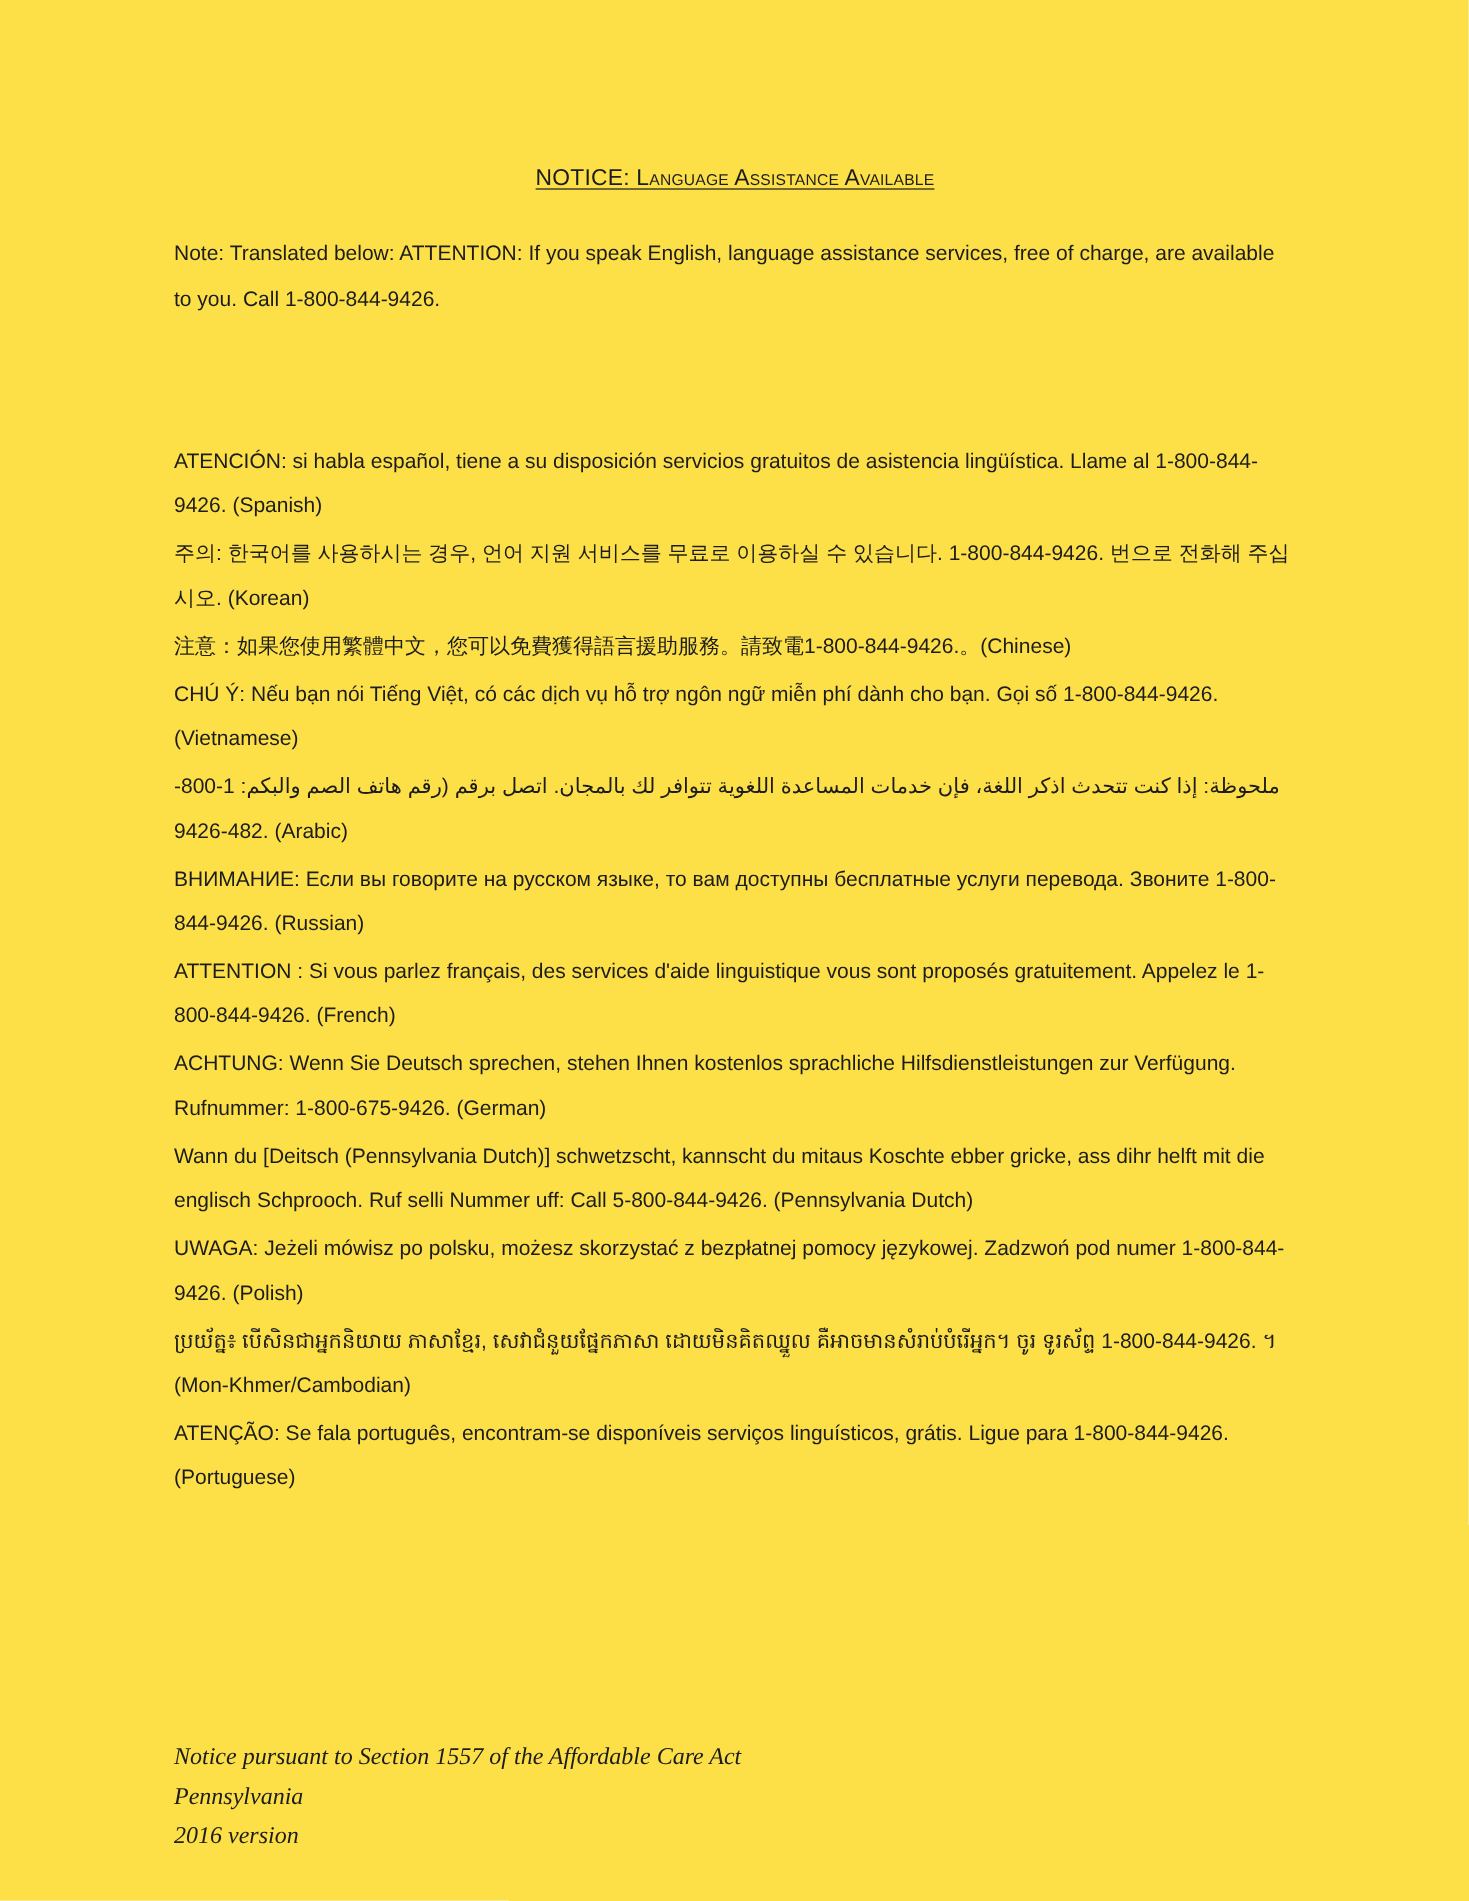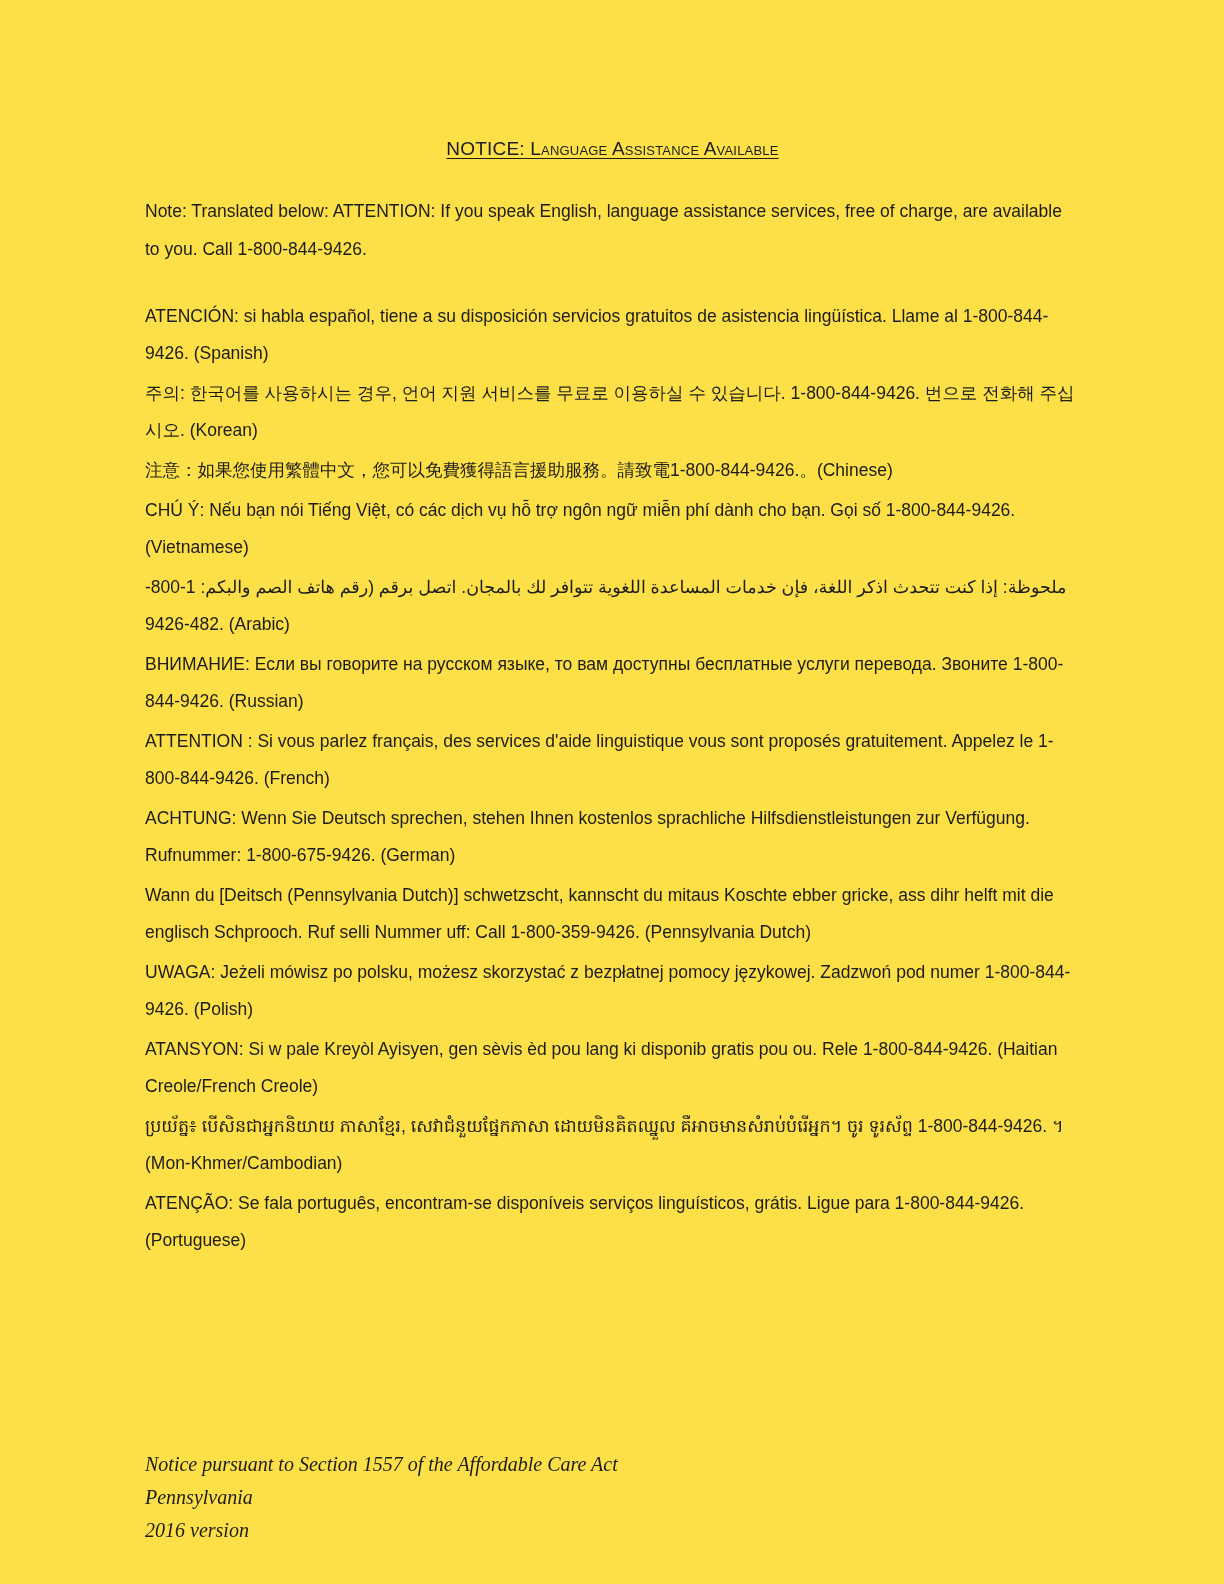--- a/index.html
+++ b/index.html
@@ -27,21 +27,21 @@
   .doc-title span {
     text-decoration: underline;
     text-underline-offset: 3px;
   }
   .note {
     margin-top: 32px;
     font-size: 17.5px;
     line-height: 38px;
   }
   .paragraphs {
-    margin-top: 30px;
+    margin-top: 98px;
   }
   .para {
     font-size: 17.5px;
     line-height: 37px;
     margin-bottom: 3px;
     font-weight: 400;
   }
   .footer {
     position: absolute;
     left: 145px;
@@ -73,23 +73,22 @@
 
     <div class="paragraphs">
       <p class="para" lang="es">ATENCIÓN:  si habla español, tiene a su disposición servicios gratuitos de asistencia lingüística.  Llame al 1-800-844-9426.  (Spanish)</p>
       <p class="para" lang="ko">주의: 한국어를 사용하시는 경우, 언어 지원 서비스를 무료로 이용하실 수 있습니다.  1-800-844-9426. 번으로 전화해 주십시오. (Korean)</p>
       <p class="para" lang="zh-Hant">注意：如果您使用繁體中文，您可以免費獲得語言援助服務。請致電1-800-844-9426.。(Chinese)</p>
       <p class="para" lang="vi">CHÚ Ý:  Nếu bạn nói Tiếng Việt, có các dịch vụ hỗ trợ ngôn ngữ miễn phí dành cho bạn.  Gọi số 1-800-844-9426.  (Vietnamese)</p>
       <p class="para" lang="ar">ملحوظة:  إذا كنت تتحدث اذكر اللغة، فإن خدمات المساعدة اللغوية تتوافر لك بالمجان.  اتصل برقم (رقم هاتف الصم والبكم: 1-800-482-9426.  (Arabic)</p>
       <p class="para" lang="ru">ВНИМАНИЕ:  Если вы говорите на русском языке, то вам доступны бесплатные услуги перевода.  Звоните 1-800-844-9426.  (Russian)</p>
       <p class="para" lang="fr">ATTENTION :  Si vous parlez français, des services d'aide linguistique vous sont proposés gratuitement.  Appelez le 1-800-844-9426. (French)</p>
       <p class="para" lang="de">ACHTUNG:  Wenn Sie Deutsch sprechen, stehen Ihnen kostenlos sprachliche Hilfsdienstleistungen zur Verfügung.  Rufnummer: 1-800-675-9426. (German)</p>
-      <p class="para" lang="pdc">Wann du [Deitsch (Pennsylvania Dutch)] schwetzscht, kannscht du mitaus Koschte ebber gricke, ass dihr helft mit die englisch Schprooch. Ruf selli Nummer uff: Call 1-800-359-9426.  (Pennsylvania Dutch)</p>
+      <p class="para" lang="pdc">Wann du [Deitsch (Pennsylvania Dutch)] schwetzscht, kannscht du mitaus Koschte ebber gricke, ass dihr helft mit die englisch Schprooch. Ruf selli Nummer uff: Call 5-800-844-9426.  (Pennsylvania Dutch)</p>
       <p class="para" lang="pl">UWAGA:  Jeżeli mówisz po polsku, możesz skorzystać z bezpłatnej pomocy językowej.  Zadzwoń pod numer 1-800-844-9426.  (Polish)</p>
-      <p class="para" lang="ht">ATANSYON:  Si w pale Kreyòl Ayisyen, gen sèvis èd pou lang ki disponib gratis pou ou.  Rele 1-800-844-9426.  (Haitian Creole/French Creole)</p>
       <p class="para" lang="km">ប្រយ័ត្ន៖  បើសិនជាអ្នកនិយាយ ភាសាខ្មែរ, សេវាជំនួយផ្នែកភាសា ដោយមិនគិតឈ្នួល គឺអាចមានសំរាប់បំរើអ្នក។ ចូរ ទូរស័ព្ទ 1-800-844-9426. ។ (Mon-Khmer/Cambodian)</p>
       <p class="para" lang="pt">ATENÇÃO:  Se fala português, encontram-se disponíveis serviços linguísticos, grátis.  Ligue para 1-800-844-9426.  (Portuguese)</p>
     </div>
 
   </div>
 
   <div class="footer">
     <div class="footer-row">
       <div>Notice pursuant to Section 1557 of the Affordable Care Act</div>
       <div>Pennsylvania</div>

